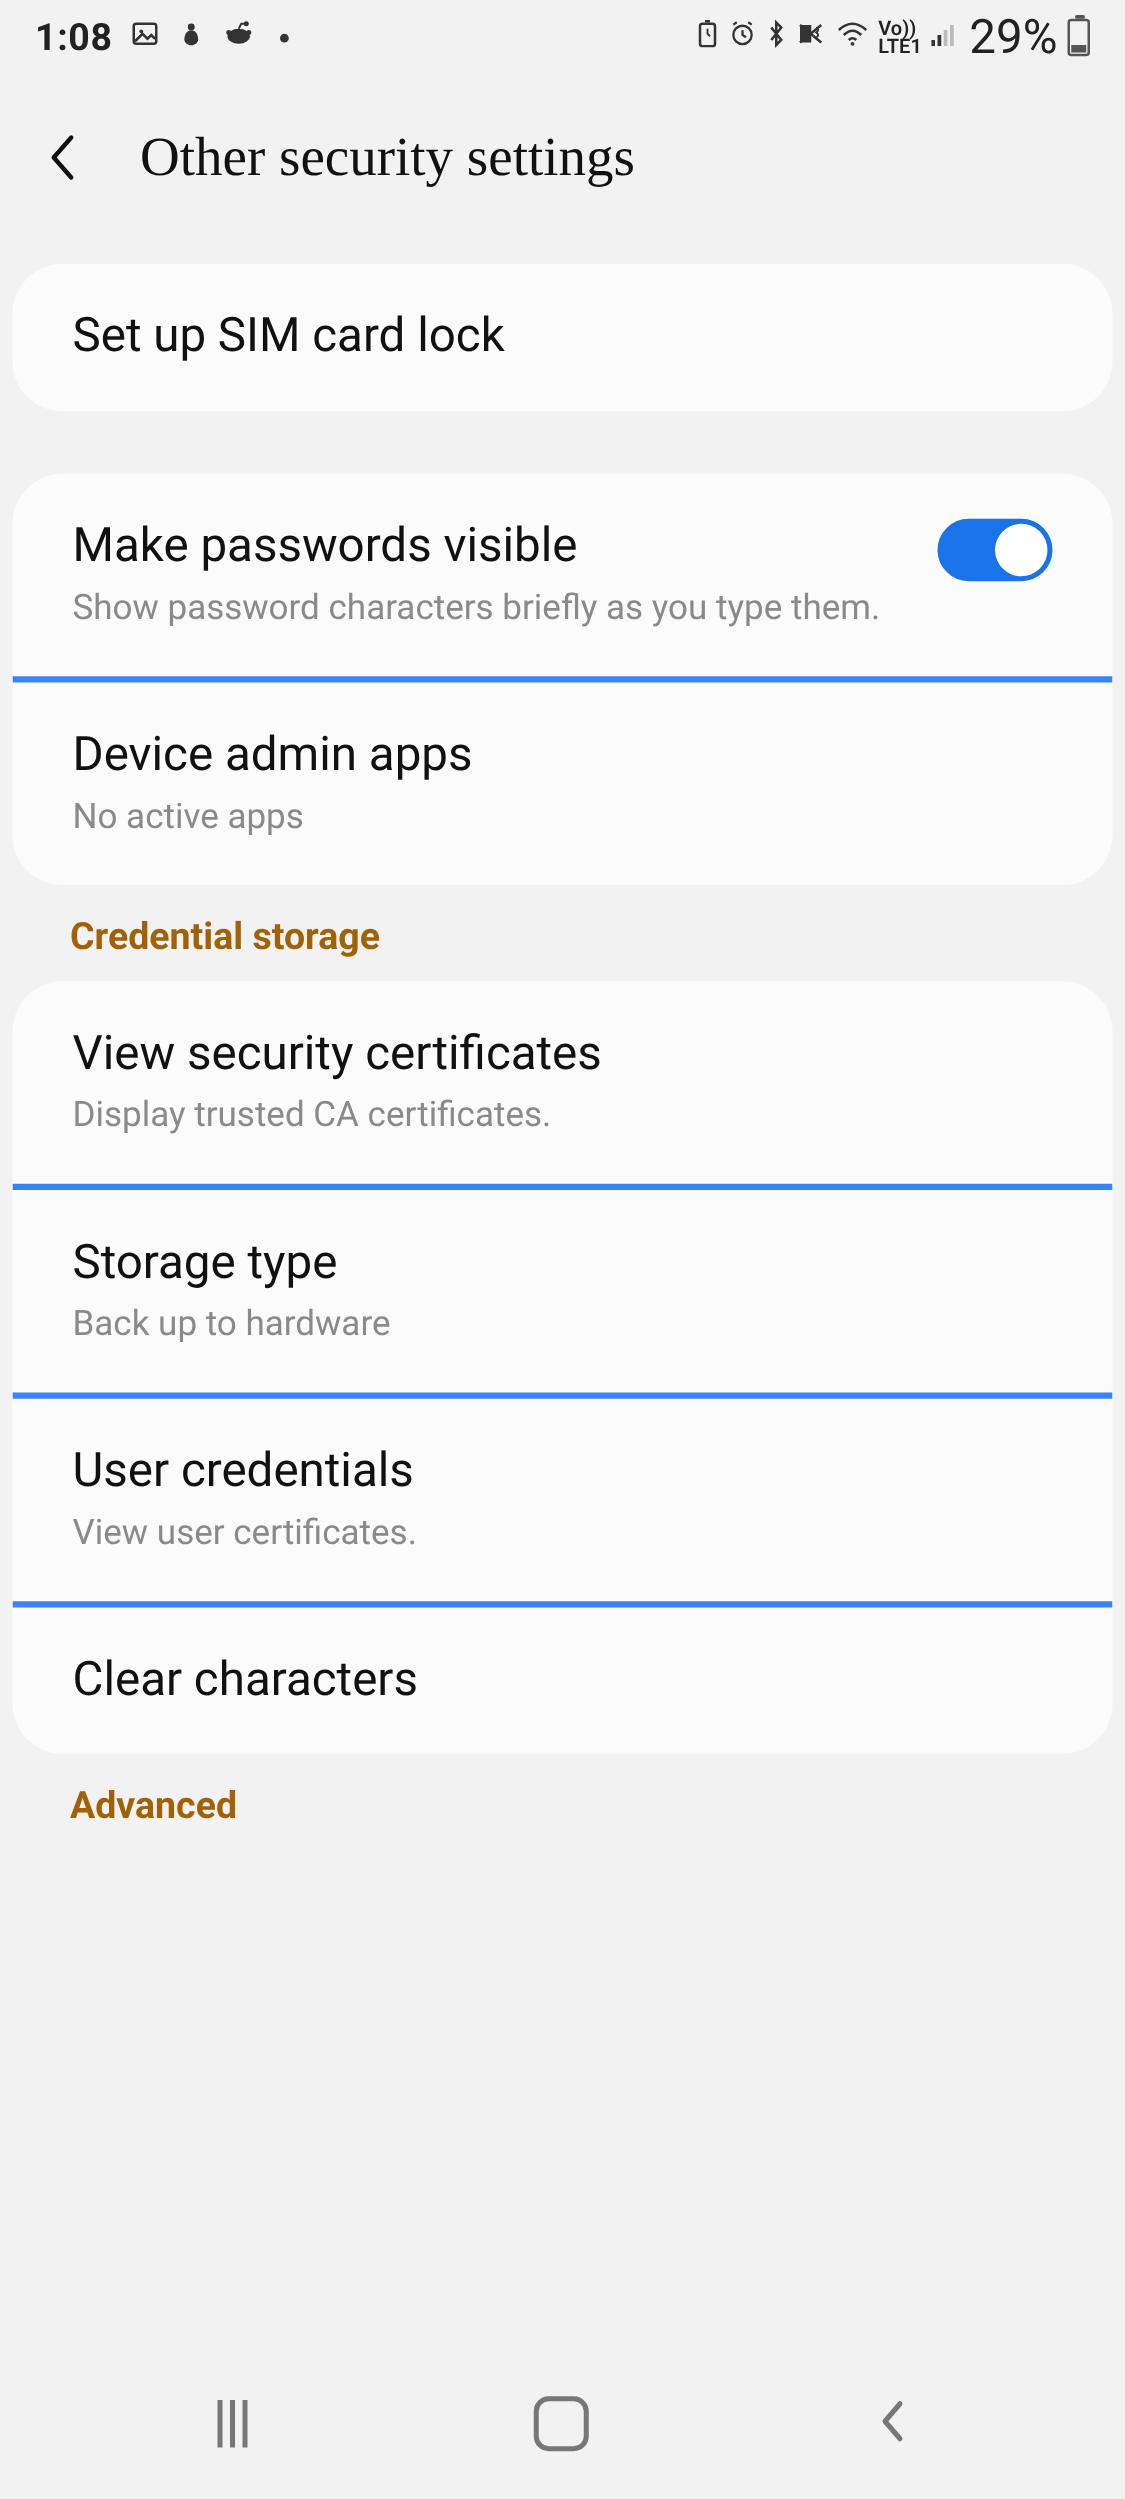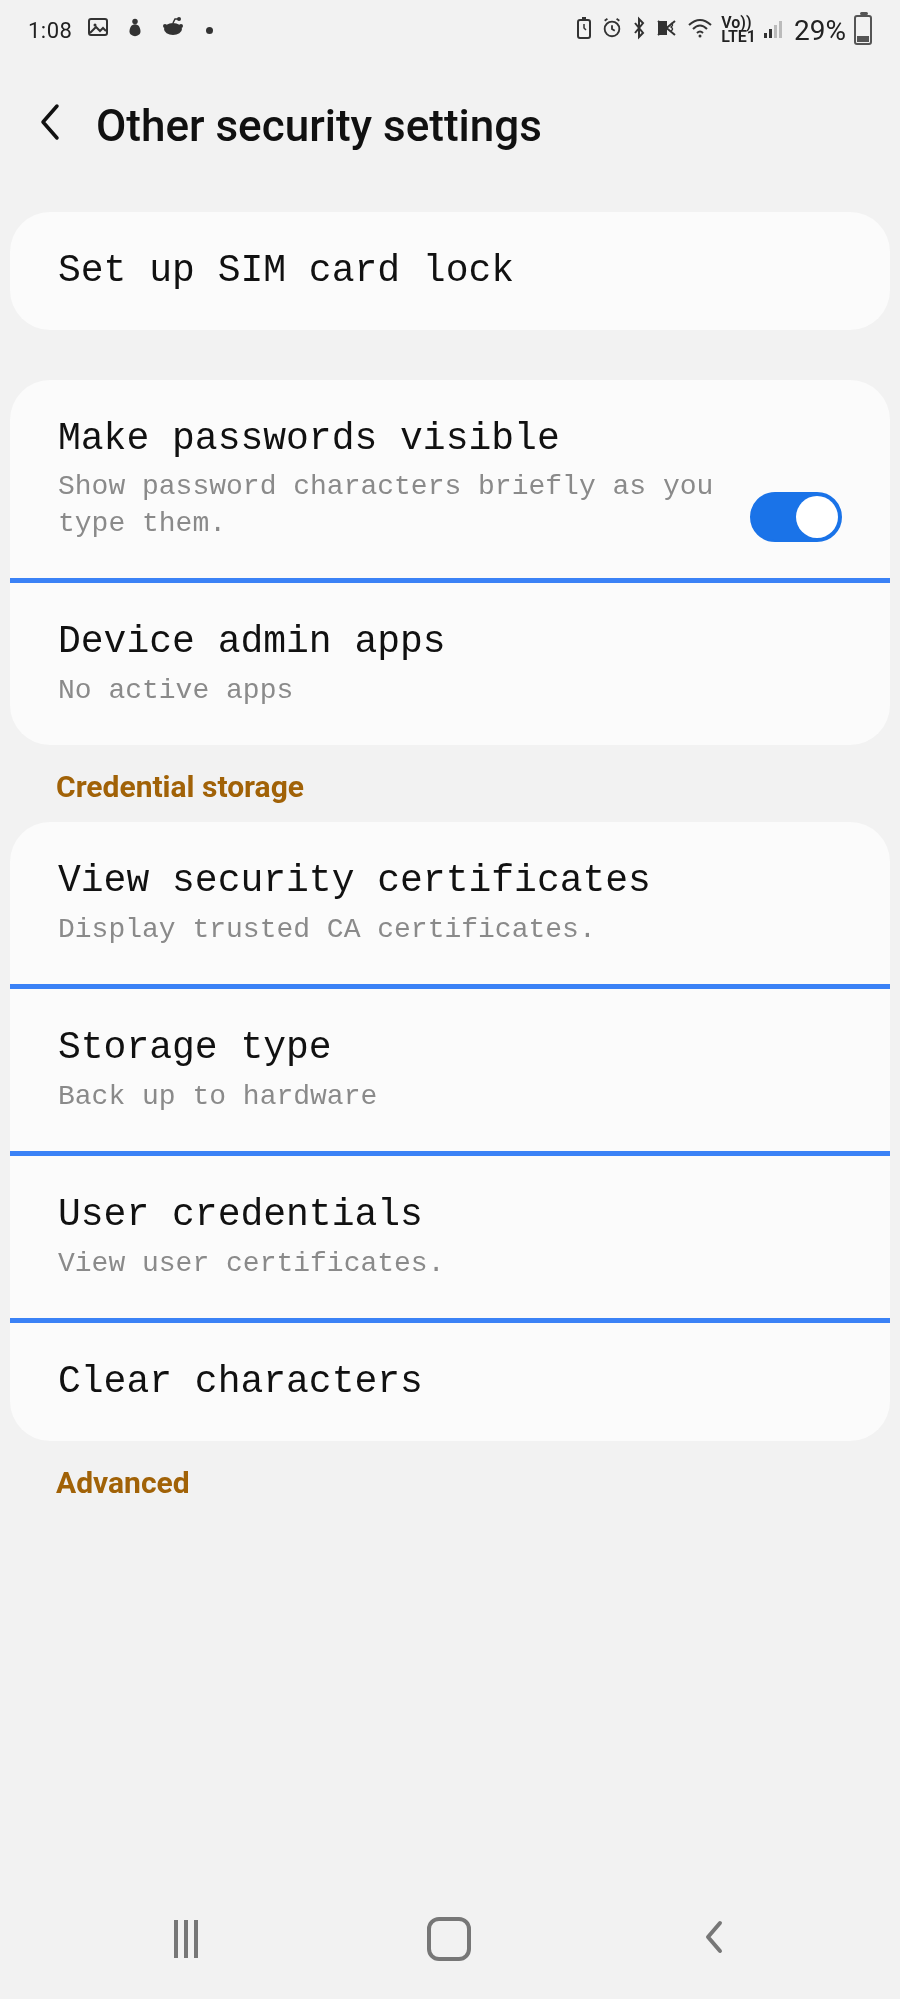--- a/index.html
+++ b/index.html
@@ -26,60 +26,60 @@
       align-items: center;
       justify-content: space-between;
       font-size: 26px;
       color: #222;
     }
     .status-left {
       display: flex;
       align-items: center;
       gap: 14px;
     }
-    .sb-time { font-weight: 400; letter-spacing: 0.5px; font-size: 22px; }
+    .sb-time { font-weight: 700; letter-spacing: 0.5px; font-size: 30px; }
     .sb-ic { font-size: 24px; color: #333; }
     .sb-dot { width:7px; height:7px; background:#333; border-radius:50%; display:inline-block; margin-left:6px;}
     .status-right { display:flex; align-items:center; gap: 8px; }
     .sb-small { font-size: 22px; }
     .sb-lte { font-size: 16px; line-height: 1; font-weight: 600; }
-    .sb-batt-txt { font-size: 28px; }
+    .sb-batt-txt { font-size: 38px; }
     .batt-shell {
       width: 18px; height: 30px; border: 2px solid #555; border-radius: 3px;
       position: relative; display:inline-block;
     }
     .batt-shell::before { content:""; position:absolute; top:-5px; left:4px; width:8px; height:3px; background:#555; border-radius:2px;}
     .batt-fill { position:absolute; bottom:1px; left:1px; right:1px; height:25%; background:#555; }
 
     
     .header {
       display: flex;
-      align-items: flex-start;
-      gap: 24px;
+      align-items: center;
+      gap: 40px;
       padding: 40px 28px 60px 28px;
+      font-family: Liberation Serif, serif;
     }
     .back-btn { width: 44px; height: 44px; display:flex; align-items:center; justify-content:center; }
     .back-btn svg { stroke: #111; }
     .header-title { font-size: 44px; font-weight: 500; color: #111; }
 
     
     .group {
       background: #fbfbfb;
       border-radius: 40px;
       margin: 0 10px 50px 10px;
       overflow: hidden;
     }
     .group.tight-bottom { margin-bottom: 30px; }
     .row {
       padding: 36px 48px;
       display: flex;
-      align-items: flex-end;
+      align-items: flex-start;
       justify-content: space-between;
       gap: 20px;
-      font-family: Liberation Mono, monospace;
     }
     .row + .row { border-top: 5px solid #3b82f6; }
     .row-text { flex: 1; min-width: 0; }
     .row-title { font-size: 38px; font-weight: 400; color: #111; line-height: 1.2; }
     .row-sub { font-size: 28px; color: #8a8a8a; margin-top: 8px; line-height: 1.3; }
 
     
     .section-label {
       color: #a16207;
       font-size: 30px;

